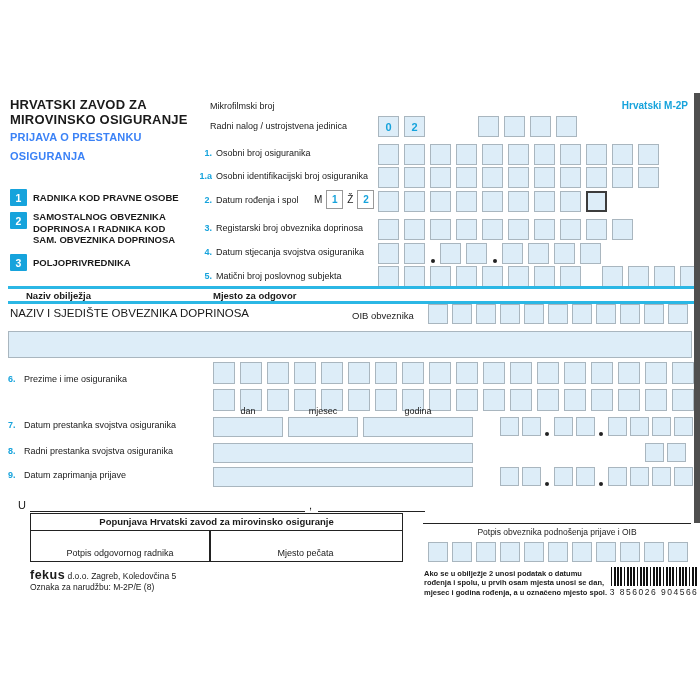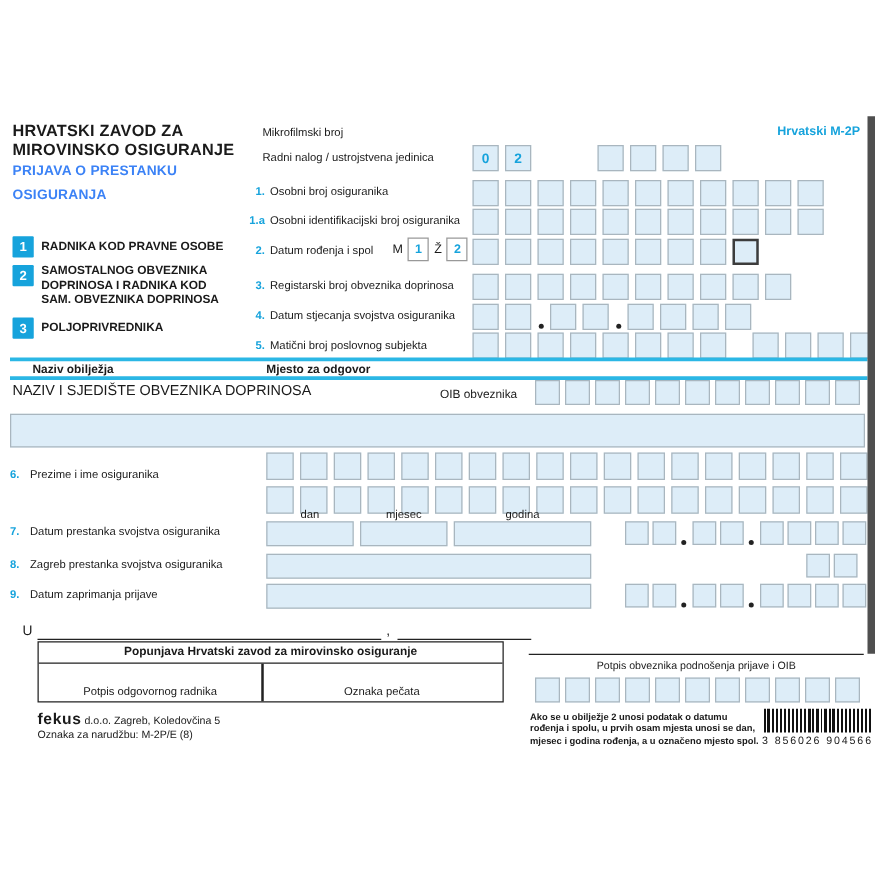--- a/index.html
+++ b/index.html
@@ -286,21 +286,21 @@
       <span class="bx"></span>
       <span class="bx"></span>
       <span class="dot"></span>
       <span class="bx"></span>
       <span class="bx"></span>
       <span class="bx"></span>
       <span class="bx"></span>
     </div>
 
   <span class="bnum" style="top:446px;">8.</span>
-  <span class="blabel" style="top:446px;">Zagreb prestanka svojstva osiguranika</span>
+  <span class="blabel" style="top:446px;">Radni prestanka svojstva osiguranika</span>
   <div class="frect" style="left:213px;top:443px;width:260px;"></div>
   <div class="cells cz19" style="left:645px;top:443px;">
       <span class="bx"></span>
       <span class="bx"></span>
     </div>
 
   <span class="bnum" style="top:470px;">9.</span>
   <span class="blabel" style="top:470px;">Datum zaprimanja prijave</span>
   <div class="frect" style="left:213px;top:467px;width:260px;"></div>
   <div class="cells cz19" style="left:500px;top:467px;">
@@ -319,21 +319,21 @@
   <span class="abs utext" style="left:18px;top:499px;">U</span>
   <div class="uline" style="left:30px;top:510px;width:275px;"></div>
   <span class="abs utext" style="left:309px;top:499px;">,</span>
   <div class="uline" style="left:318px;top:510px;width:107px;"></div>
 
   <div class="abs hztable">
     <div class="hzhead">Popunjava Hrvatski zavod za mirovinsko osiguranje</div>
     <div class="hzbody">
       <div class="hzdiv"></div>
       <div class="hzcell" style="left:0;width:48%;">Potpis odgovornog radnika</div>
-      <div class="hzcell" style="left:48%;width:52%;">Oznaka pečata</div>
+      <div class="hzcell" style="left:48%;width:52%;">Mjesto pečata</div>
     </div>
   </div>
 
   <div class="abs foot1">
     <span class="brand">fekus</span>
     <span>d.o.o. Zagreb, Koledovčina 5</span>
   </div>
   <div class="abs foot2">Oznaka za narudžbu: M-2P/E (8)</div>
 
   <div class="abs sigline"></div>

